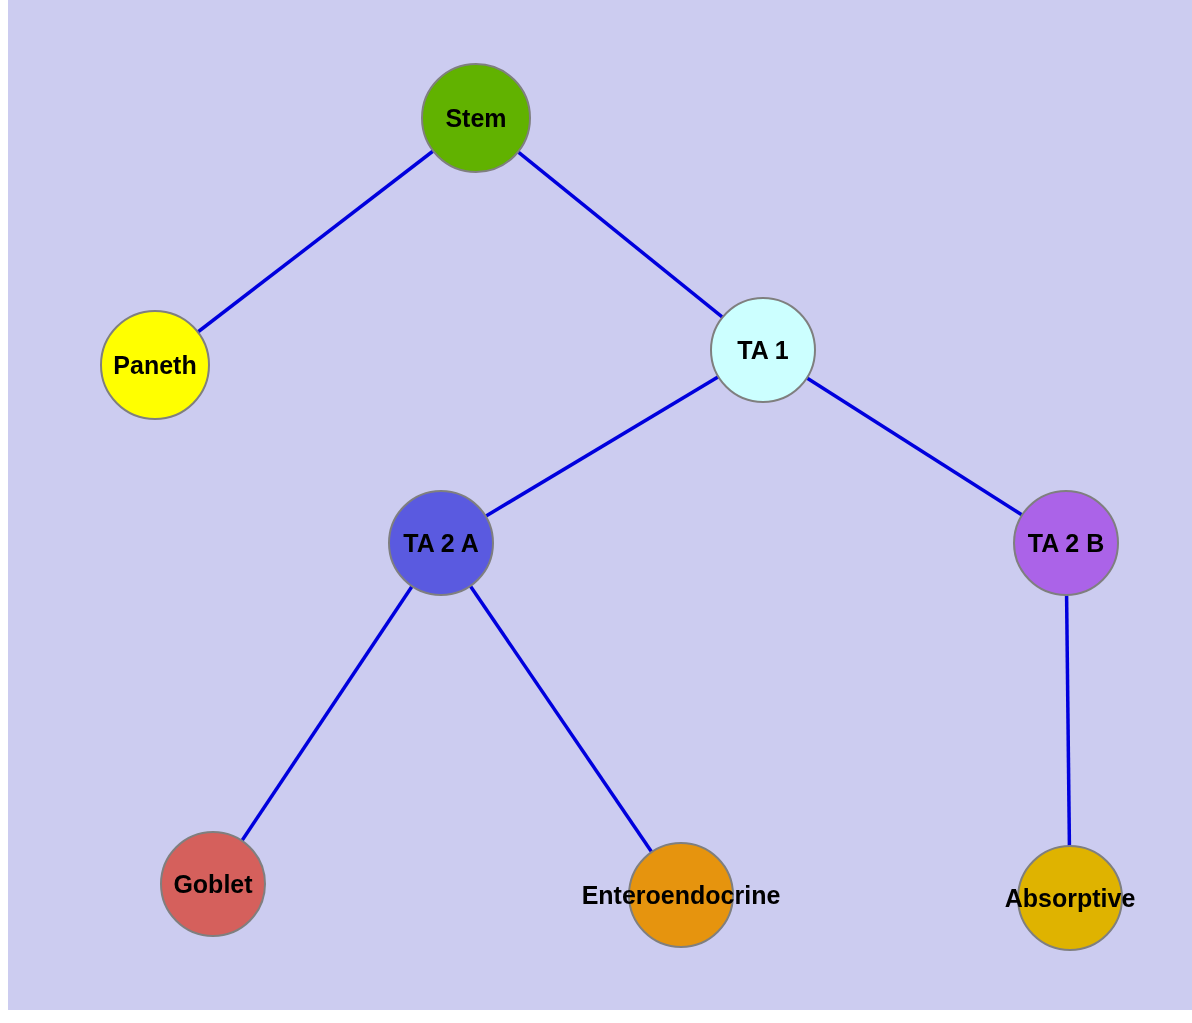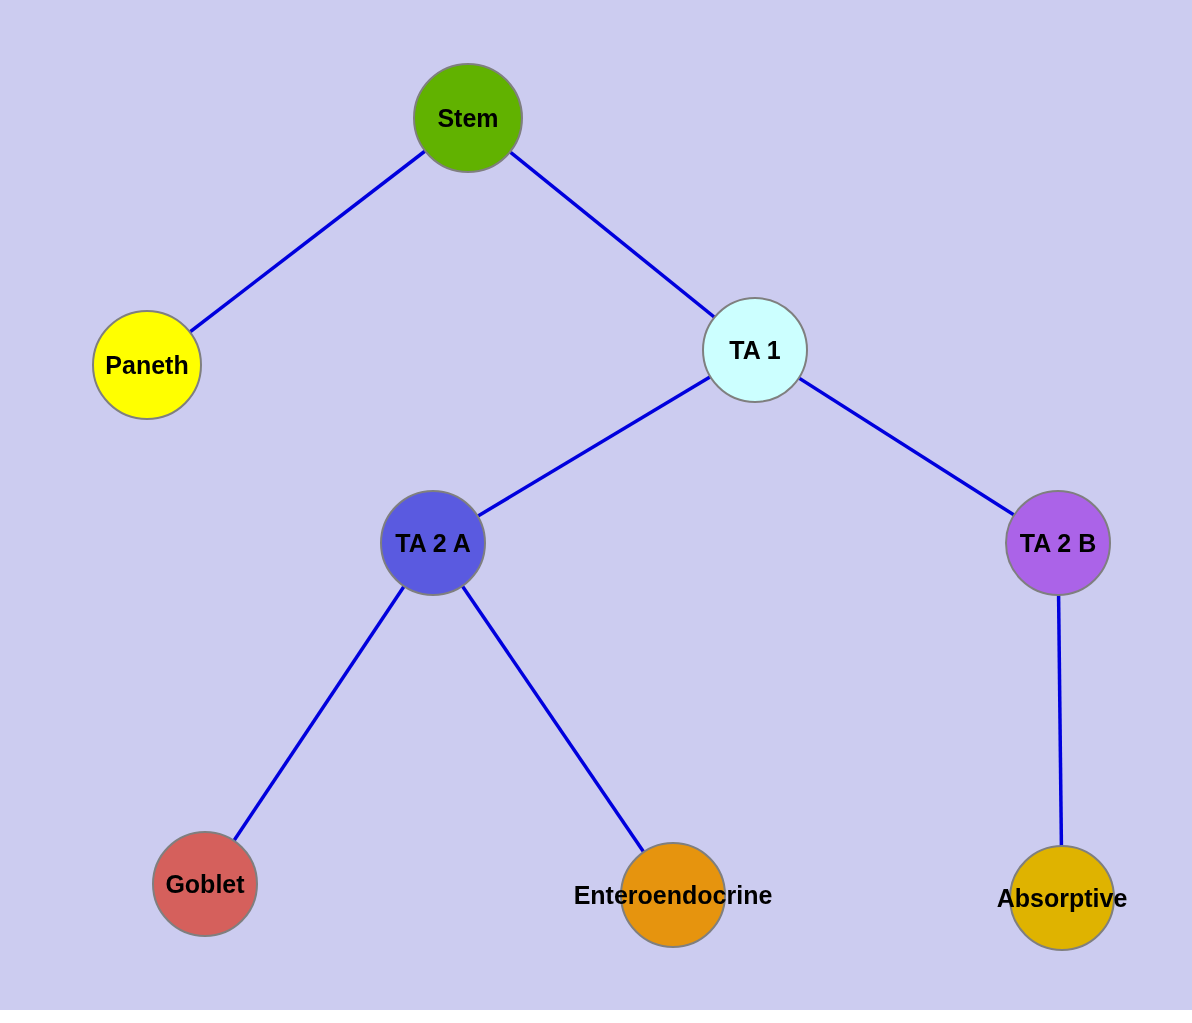--- a/index.html
+++ b/index.html
@@ -10,20 +10,21 @@
     width: 1192px;
     height: 1023px;
     background: #ffffff;
     font-family: "Liberation Sans", sans-serif;
     overflow: hidden;
   }
   #canvas {
     position: relative;
     width: 968px;
     height: 1023px;
+    padding-left: 8px;
   }
   svg {
     display: block;
   }
   .node-label {
     font-family: "Liberation Sans", sans-serif;
     font-weight: bold;
     fill: #000000;
   }
 </style>

